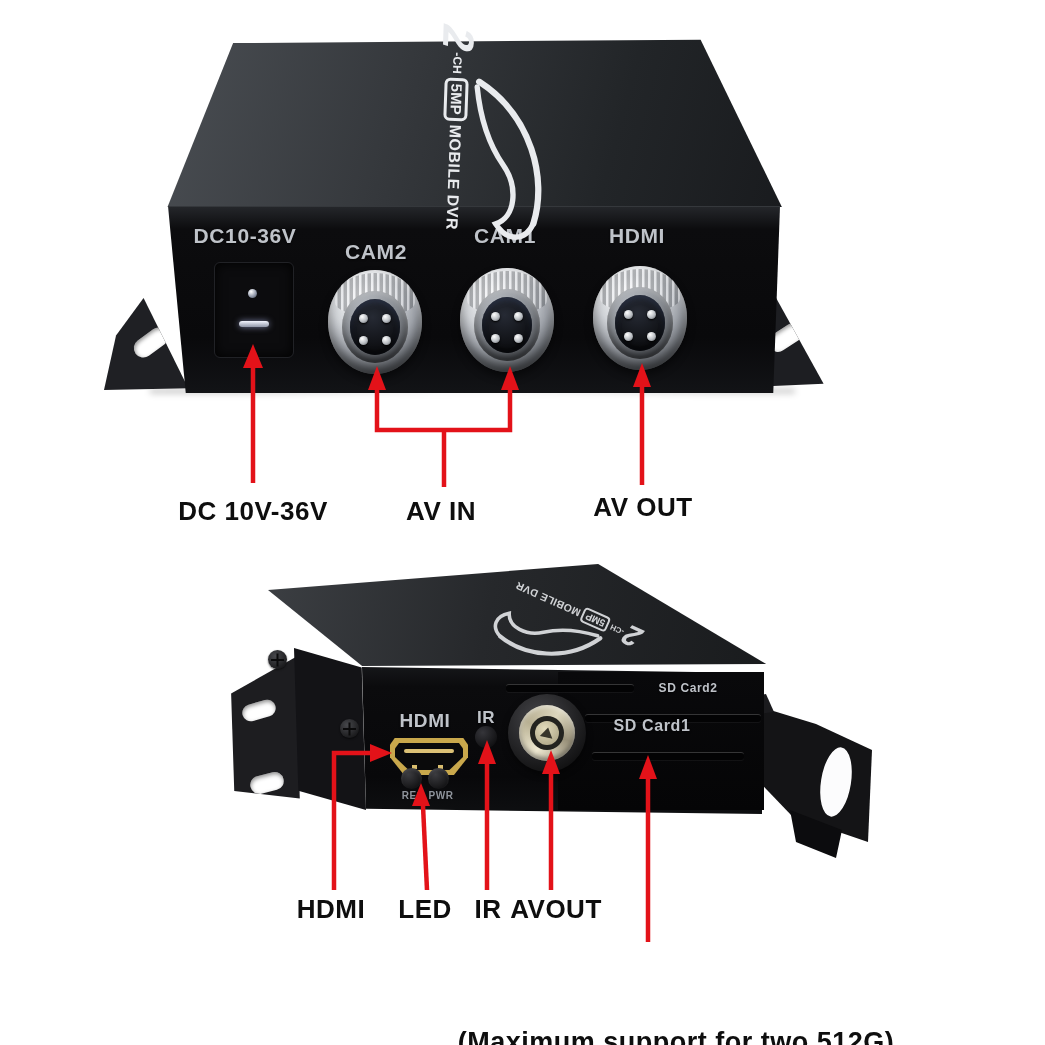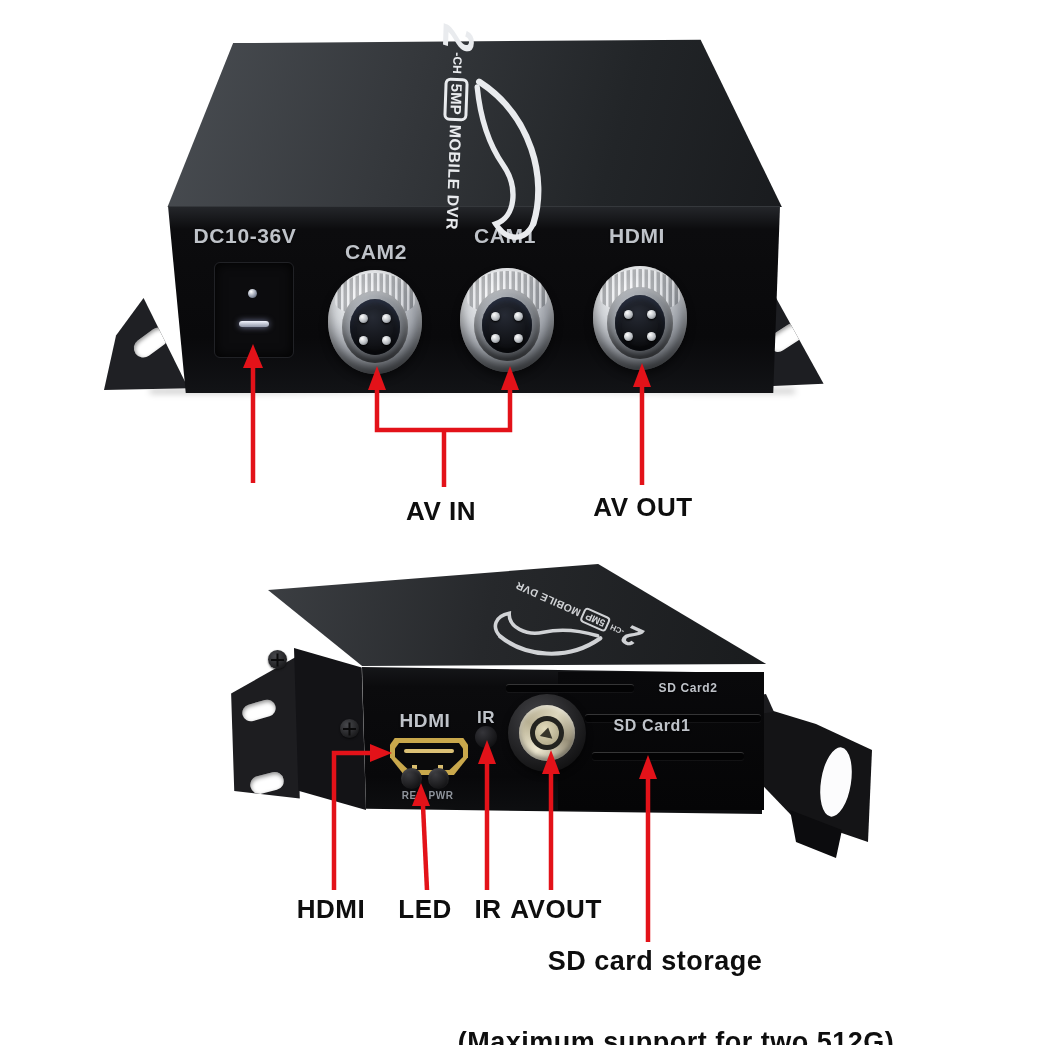--- a/index.html
+++ b/index.html
@@ -182,20 +182,21 @@
   </div>
   <div class="conn" style="left:593px;top:266px;">
     <div class="conn-mid"></div>
     <div class="conn-core"></div>
     <div class="pin pin-tl"></div>
     <div class="pin pin-tr"></div>
     <div class="pin pin-bl"></div>
     <div class="pin pin-br"></div>
   </div>
 
+  <div class="callout" style="left:253px;top:496px;">DC 10V-36V</div>
   <div class="callout" style="left:441px;top:496px;">AV IN</div>
   <div class="callout" style="left:643px;top:492px;">AV OUT</div>
 
   <div class="abs u2-bracket">
     <div class="bhole" style="left:14px;top:50px;width:34px;height:17px;transform:rotate(-16deg);"></div>
     <div class="bhole" style="left:22px;top:122px;width:34px;height:18px;transform:rotate(-14deg);"></div>
   </div>
   <div class="abs u2-side"></div>
   <div class="screw" style="left:268px;top:650px;"></div>
   <div class="screw" style="left:340px;top:719px;"></div>
@@ -253,21 +254,20 @@
     <div class="lock-ring"></div>
     <div class="lock-mid"></div>
     <div class="lock-cam"></div>
     <div class="lock-key"></div>
   </div>
 
   <div class="callout" style="left:331px;top:894px;">HDMI</div>
   <div class="callout" style="left:425px;top:894px;">LED</div>
   <div class="callout" style="left:488px;top:894px;">IR</div>
   <div class="callout" style="left:556px;top:894px;">AVOUT</div>
-  <div class="callout callout-sd" style="left:655px;top:946px;">SD card storage</div>
   <div class="callout callout-sd" style="left:676px;top:983px;margin-top:44px;">(Maximum support for two 512G)</div>
 
   <svg class="arrows" width="1045" height="1045">
     <g>
       <path class="aline" d="M253,483 L253,366"></path>
       <polygon class="ahead" points="253,344 243,368 263,368"></polygon>
     </g>
     <g>
       <path class="aline" d="M377,388 L377,430 L510,430 L510,388 M444,430 L444,487"></path>
       <polygon class="ahead" points="377,366 368,390 386,390"></polygon>

